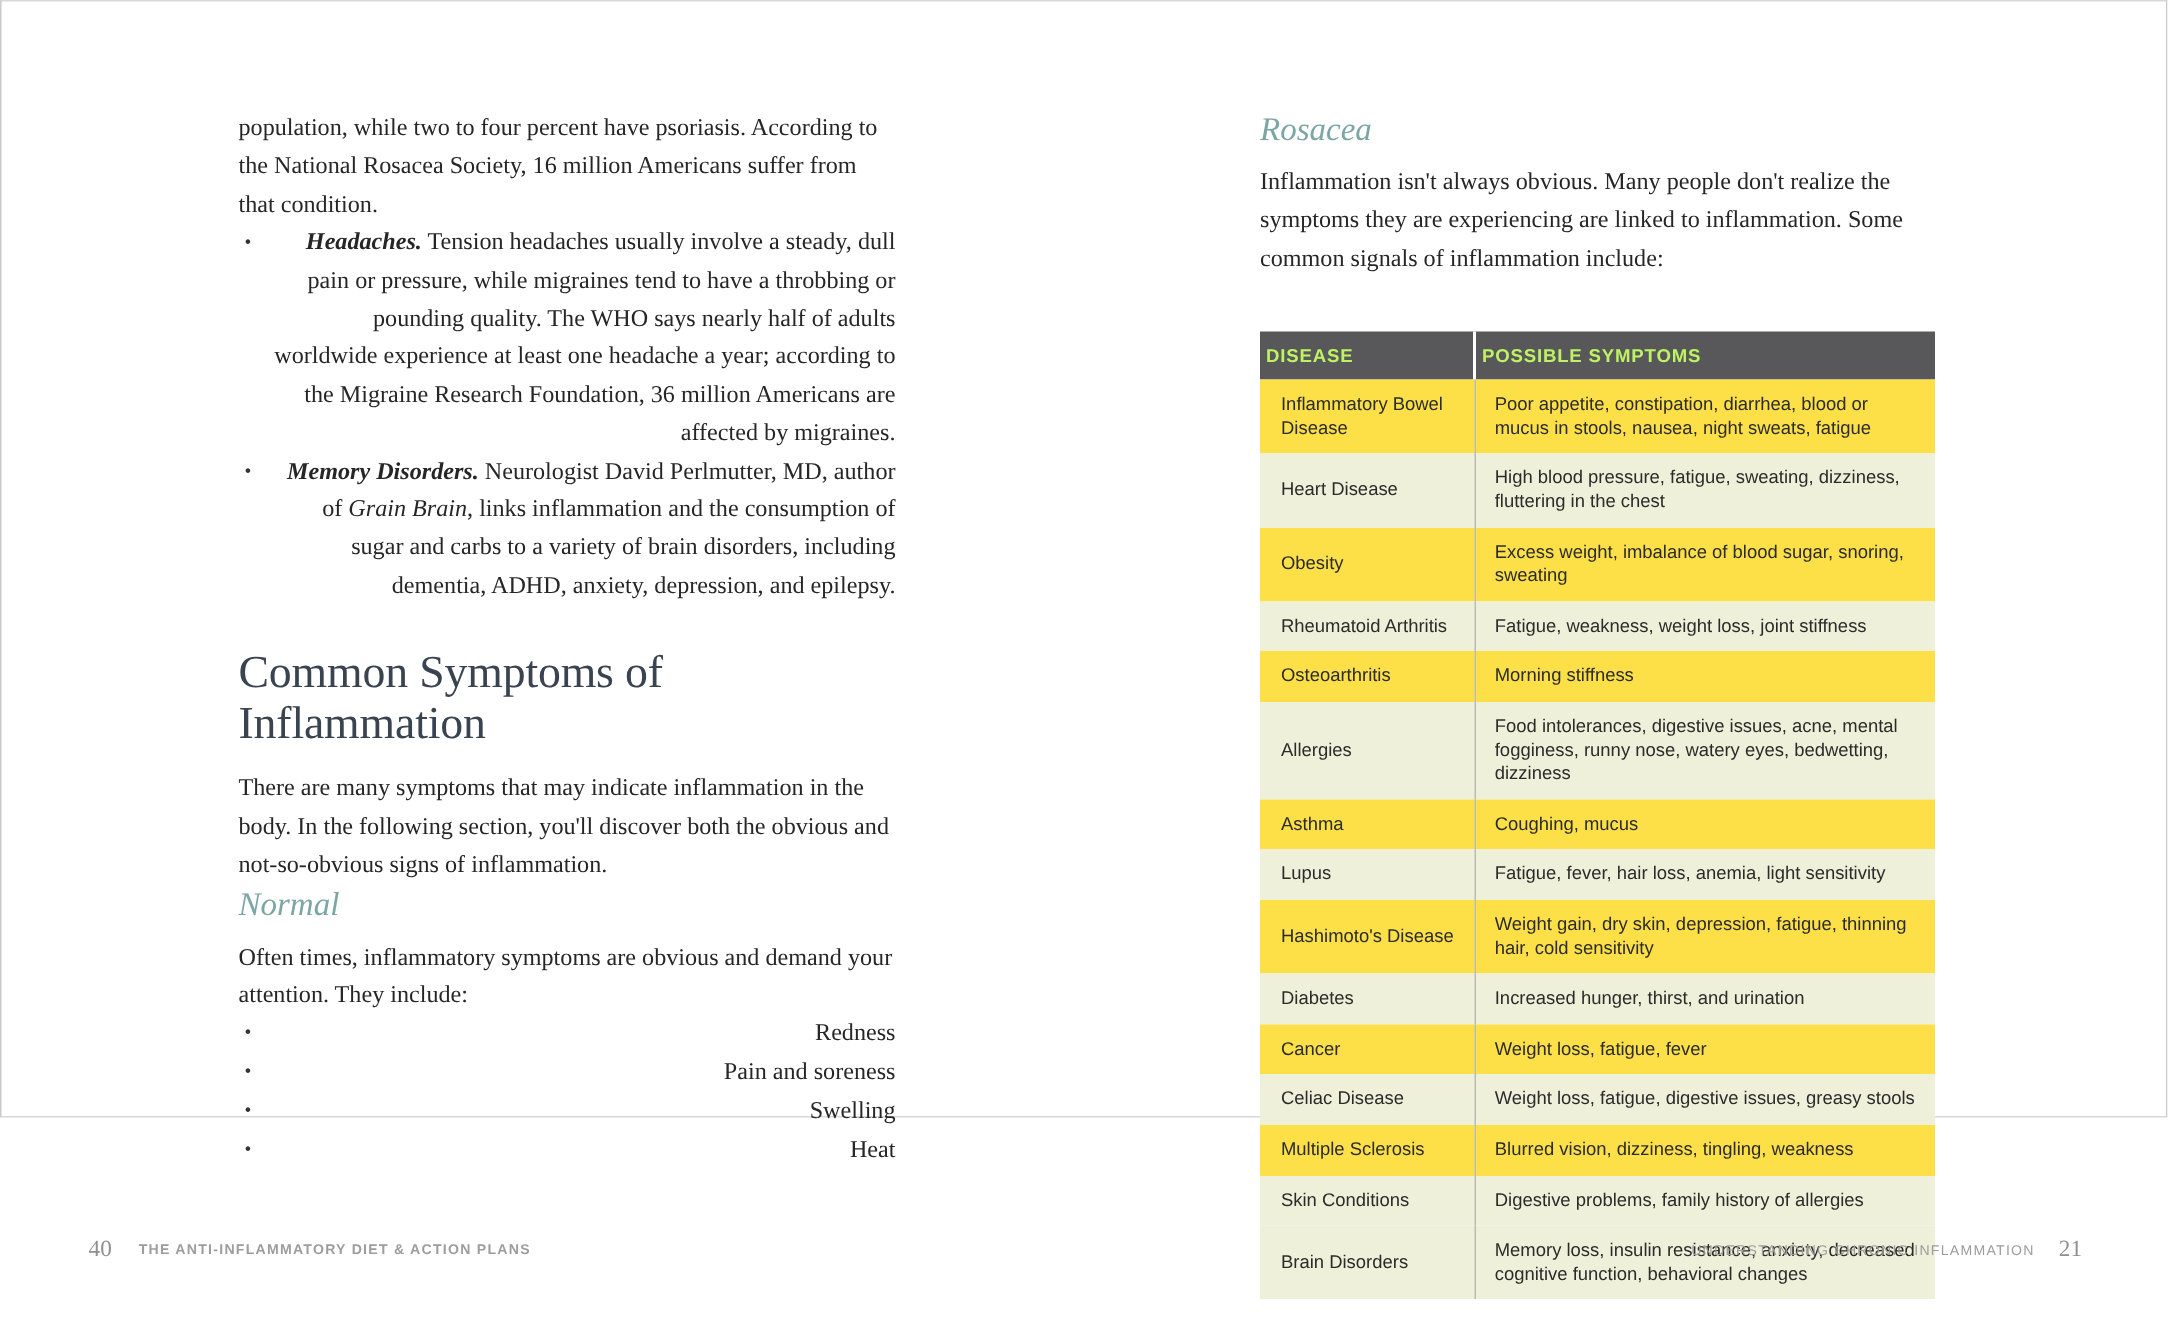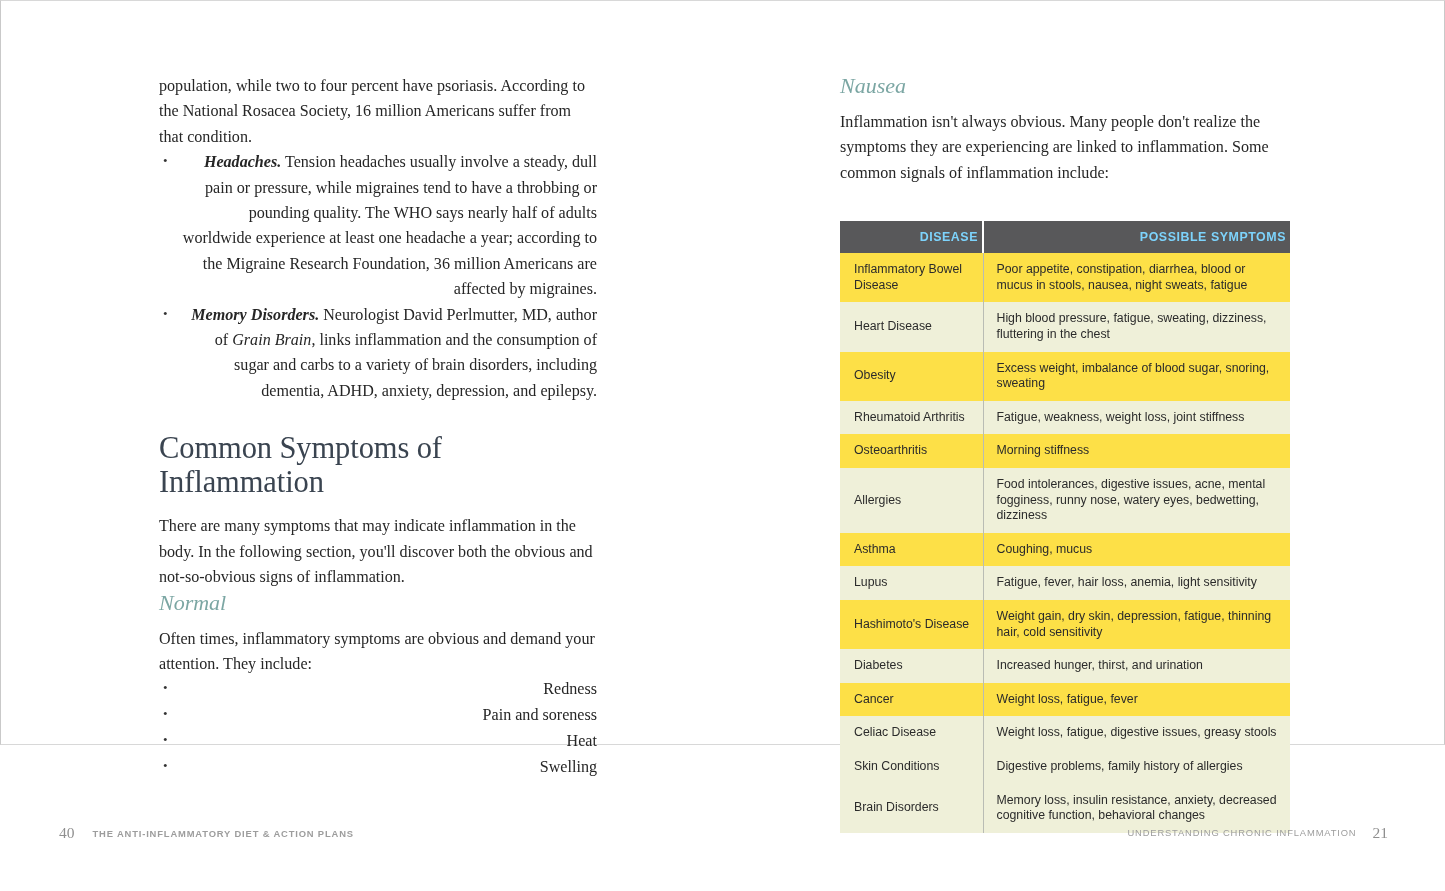--- a/index.html
+++ b/index.html
@@ -131,26 +131,26 @@
     border-collapse: collapse;
     width: 450px;
     table-layout: fixed;
     font-family: "Liberation Sans", sans-serif;
   }
   table.symptom-table col.c-disease { width: 143px; }
   table.symptom-table col.c-symptom { width: 307px; }
 
   table.symptom-table thead th {
     background: #58585a;
-    color: #7dd3fc;
+    color: #bef264;
     font-family: "Liberation Sans", sans-serif;
     font-weight: bold;
     font-size: 12.4px;
     letter-spacing: 0.55px;
-    text-align: right;
+    text-align: left;
     padding: 6px 4px 6px 4px;
     height: 20px;
     vertical-align: middle;
   }
   table.symptom-table thead th.th-disease {
     border-right: 2px solid #ffffff;
   }
 
   table.symptom-table tbody td {
     font-family: "Liberation Sans", sans-serif;
@@ -218,35 +218,35 @@
 
       <p class="body-para">There are many symptoms that may indicate inflammation in the body. In the following section, you'll discover both the obvious and not-so-obvious signs of inflammation.</p>
 
       <h2 class="sub-title gap-before-normal">Normal</h2>
 
       <p class="body-para">Often times, inflammatory symptoms are obvious and demand your attention. They include:</p>
 
       <ul class="bullets simple gap-list">
         <li>Redness</li>
         <li>Pain and soreness</li>
+        <li>Swelling</li>
         <li>Heat</li>
-        <li>Swelling</li>
       </ul>
 
     </div>
 
     <div class="footer footer-left">
       <span class="folio">40</span><span class="runhead">THE ANTI-INFLAMMATORY DIET &amp; ACTION PLANS</span>
     </div>
   </div>
 
   <div class="page" id="page-right">
     <div class="page-body-right">
 
-      <h2 class="sub-title">Nausea</h2>
+      <h2 class="sub-title">Rosacea</h2>
 
       <p class="right-intro">Inflammation isn't always obvious. Many people don't realize the symptoms they are experiencing are linked to inflammation. Some common signals of inflammation include:</p>
 
       <table class="symptom-table">
         <colgroup>
           <col class="c-disease">
           <col class="c-symptom">
         </colgroup>
         <thead>
           <tr>
@@ -296,20 +296,24 @@
             <td class="td-symptom">Increased hunger, thirst, and urination</td>
           </tr>
           <tr class="plain">
             <td class="td-disease">Cancer</td>
             <td class="td-symptom">Weight loss, fatigue, fever</td>
           </tr>
           <tr class="shaded">
             <td class="td-disease">Celiac Disease</td>
             <td class="td-symptom">Weight loss, fatigue, digestive issues, greasy stools</td>
           </tr>
+          <tr class="plain">
+            <td class="td-disease">Multiple Sclerosis</td>
+            <td class="td-symptom">Blurred vision, dizziness, tingling, weakness</td>
+          </tr>
           <tr class="shaded">
             <td class="td-disease">Skin Conditions</td>
             <td class="td-symptom">Digestive problems, family history of allergies</td>
           </tr>
           <tr class="shaded">
             <td class="td-disease">Brain Disorders</td>
             <td class="td-symptom">Memory loss, insulin resistance, anxiety, decreased cognitive function, behavioral changes</td>
           </tr>
         </tbody>
       </table>

